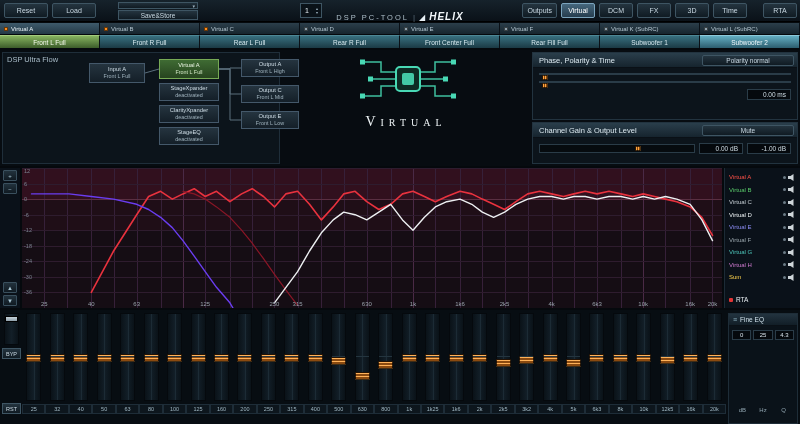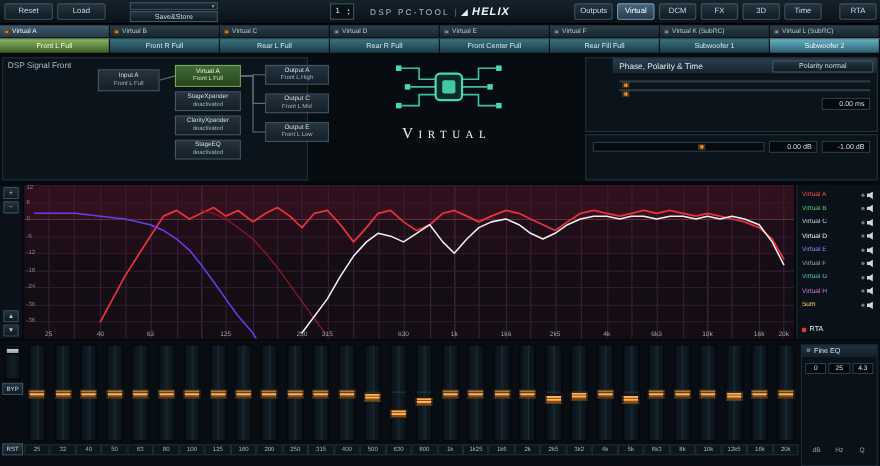--- a/index.html
+++ b/index.html
@@ -18,21 +18,21 @@
   .mini-dd{position:absolute;top:0;left:0;width:80px;height:7px;background:linear-gradient(#202f3a,#101a22);
            border:1px solid #3e5563;display:flex;justify-content:flex-end;align-items:center;font-size:5px;color:#9db2c0;padding-right:2px;cursor:pointer;}
   .save-btn{position:absolute;left:0;top:8px;width:80px;height:10px;background:linear-gradient(#24343f,#101b23);
             border:1px solid #3e5563;color:#c9d8e2;font-size:6.5px;display:flex;align-items:center;justify-content:center;cursor:pointer;}
   .preset-input{position:absolute;left:202px;top:3px;width:96px;height:15px;background:#0a1218;
                 border:1px solid #3e5563;color:#e6eef4;font-size:7px;padding:0 4px;font-family:"Liberation Sans",sans-serif;}
   .spinner{position:absolute;left:300px;top:3px;width:22px;height:15px;background:#0a1218;border:1px solid #3e5563;
            display:flex;align-items:center;cursor:pointer;}
   .spinner .num{flex:1;text-align:center;font-size:7px;color:#e6eef4;}
   .spin-arrows{width:8px;display:flex;flex-direction:column;align-items:center;font-size:4px;line-height:4px;color:#9db2c0;}
-  .logo{position:absolute;left:50%;top:0;transform:translateX(-50%);height:22px;display:flex;align-items:center;gap:4px;}
+  .logo{position:absolute;left:50%;top:0;transform:translateX(-50%);height:22px;display:flex;align-items:flex-end;gap:4px;}
   .logo-prefix{font-size:7.5px;letter-spacing:2px;color:#aebfca;}
   .logo-sep{font-size:8px;color:#5a6e7c;}
   .logo-mark{color:#e8f0f5;font-size:8px;}
   .logo-brand{font-size:10px;font-weight:bold;font-style:italic;letter-spacing:1px;color:#f2f7fa;}
   .right-buttons{position:absolute;right:3px;top:3px;height:15px;display:flex;gap:4px;}
   .right-buttons .tbtn{position:static;min-width:34px;}
   .right-buttons .tbtn.gap{margin-left:12px;}
 
   
   .vtabs{position:absolute;top:23px;left:0;width:800px;height:11px;display:flex;}
@@ -65,21 +65,21 @@
   .fnode.virtual .sub{color:#cfe4c2;}
   .fnode.input{left:86px;top:10px;width:56px;height:20px;}
   .fnode.virtual{left:156px;top:6px;width:60px;height:20px;}
 
   .center-brand{position:absolute;left:282px;top:0;width:248px;height:116px;display:flex;flex-direction:column;align-items:center;}
   .brand-l1{font-family:"Liberation Serif",serif;font-variant:small-caps;font-size:14px;letter-spacing:5px;color:#edf3f5;margin-top:2px;}
   .brand-l2{font-family:"Liberation Serif",serif;font-variant:small-caps;font-size:14px;letter-spacing:4px;color:#edf3f5;}
 
   .right-panels{position:absolute;left:532px;top:2px;width:266px;height:112px;display:flex;flex-direction:column;gap:2px;}
   .panel{background:#0c141b;border:1px solid #22333f;}
-  .panel.phase{height:68px;padding-left:24px;}
+  .panel.phase{height:68px;}
   .panel.gain{height:42px;}
   .phead{height:15px;background:linear-gradient(#2a3e4b,#16242e);display:flex;align-items:center;
          justify-content:space-between;padding:0 3px 0 6px;border-bottom:1px solid #0a1016;}
   .ptitle{font-size:7.5px;color:#dbe8ef;}
   .pbtn{width:92px;height:11px;background:linear-gradient(#24343f,#101b23);border:1px solid #3e5563;color:#c9d8e2;
         font-size:6.5px;border-radius:2px;display:flex;align-items:center;justify-content:center;cursor:pointer;}
   .pbody{padding:5px 6px;display:flex;flex-direction:column;gap:6px;}
   .pbody.row{flex-direction:row;align-items:center;gap:4px;}
   .hslider{position:relative;height:9px;background:#060b0f;border:1px solid #2a3c48;flex:1;}
   .hs-handle{position:absolute;top:1px;width:6px;height:5px;
@@ -223,21 +223,21 @@
     </div>
 
   <div class="mid">
     <div class="flow-panel">
       <svg class="flow-lines" id="flow-lines" width="278" height="112">
           <line x1="142" y1="20" x2="156" y2="16" stroke="#5a6e7c" stroke-width="1"></line>
           <polyline points="216,16 227,16 227,15 238,15" fill="none" stroke="#5a6e7c" stroke-width="1"></polyline>
           <polyline points="216,16 227,16 227,41 238,41" fill="none" stroke="#5a6e7c" stroke-width="1"></polyline>
           <polyline points="216,16 227,16 227,67 238,67" fill="none" stroke="#5a6e7c" stroke-width="1"></polyline>
         </svg>
-      <div class="flow-title">DSP Signal Front</div>
+      <div class="flow-title">DSP Ultra Flow</div>
       <div class="fnode input">
         <span>Input A</span>
           <span class="sub">Front L Full</span>
       </div>
       <div class="fnode virtual">
         <span>Virtual A</span>
           <span class="sub">Front L Full</span>
       </div>
       <div id="flow-procs">
           <div class="fnode" style="left: 156px; top: 30px; width: 60px; height: 18px;">
@@ -305,20 +305,24 @@
             </div>
           <div class="hslider">
               <div class="hs-handle" style="left:2px"></div>
             </div>
           <div class="pval-row">
               <div class="pval">0.00 ms</div>
             </div>
         </div>
       </div>
       <div class="panel gain">
+        <div class="phead">
+          <span class="ptitle">Channel Gain &amp; Output Level</span>
+          <button class="pbtn">Mute</button>
+        </div>
         <div class="pbody row">
           <div class="hslider">
               <div class="hs-handle" style="left:62%"></div>
             </div>
           <div class="pval">0.00 dB</div>
           <div class="pval">-1.00 dB</div>
         </div>
       </div>
     </div>
   </div>

